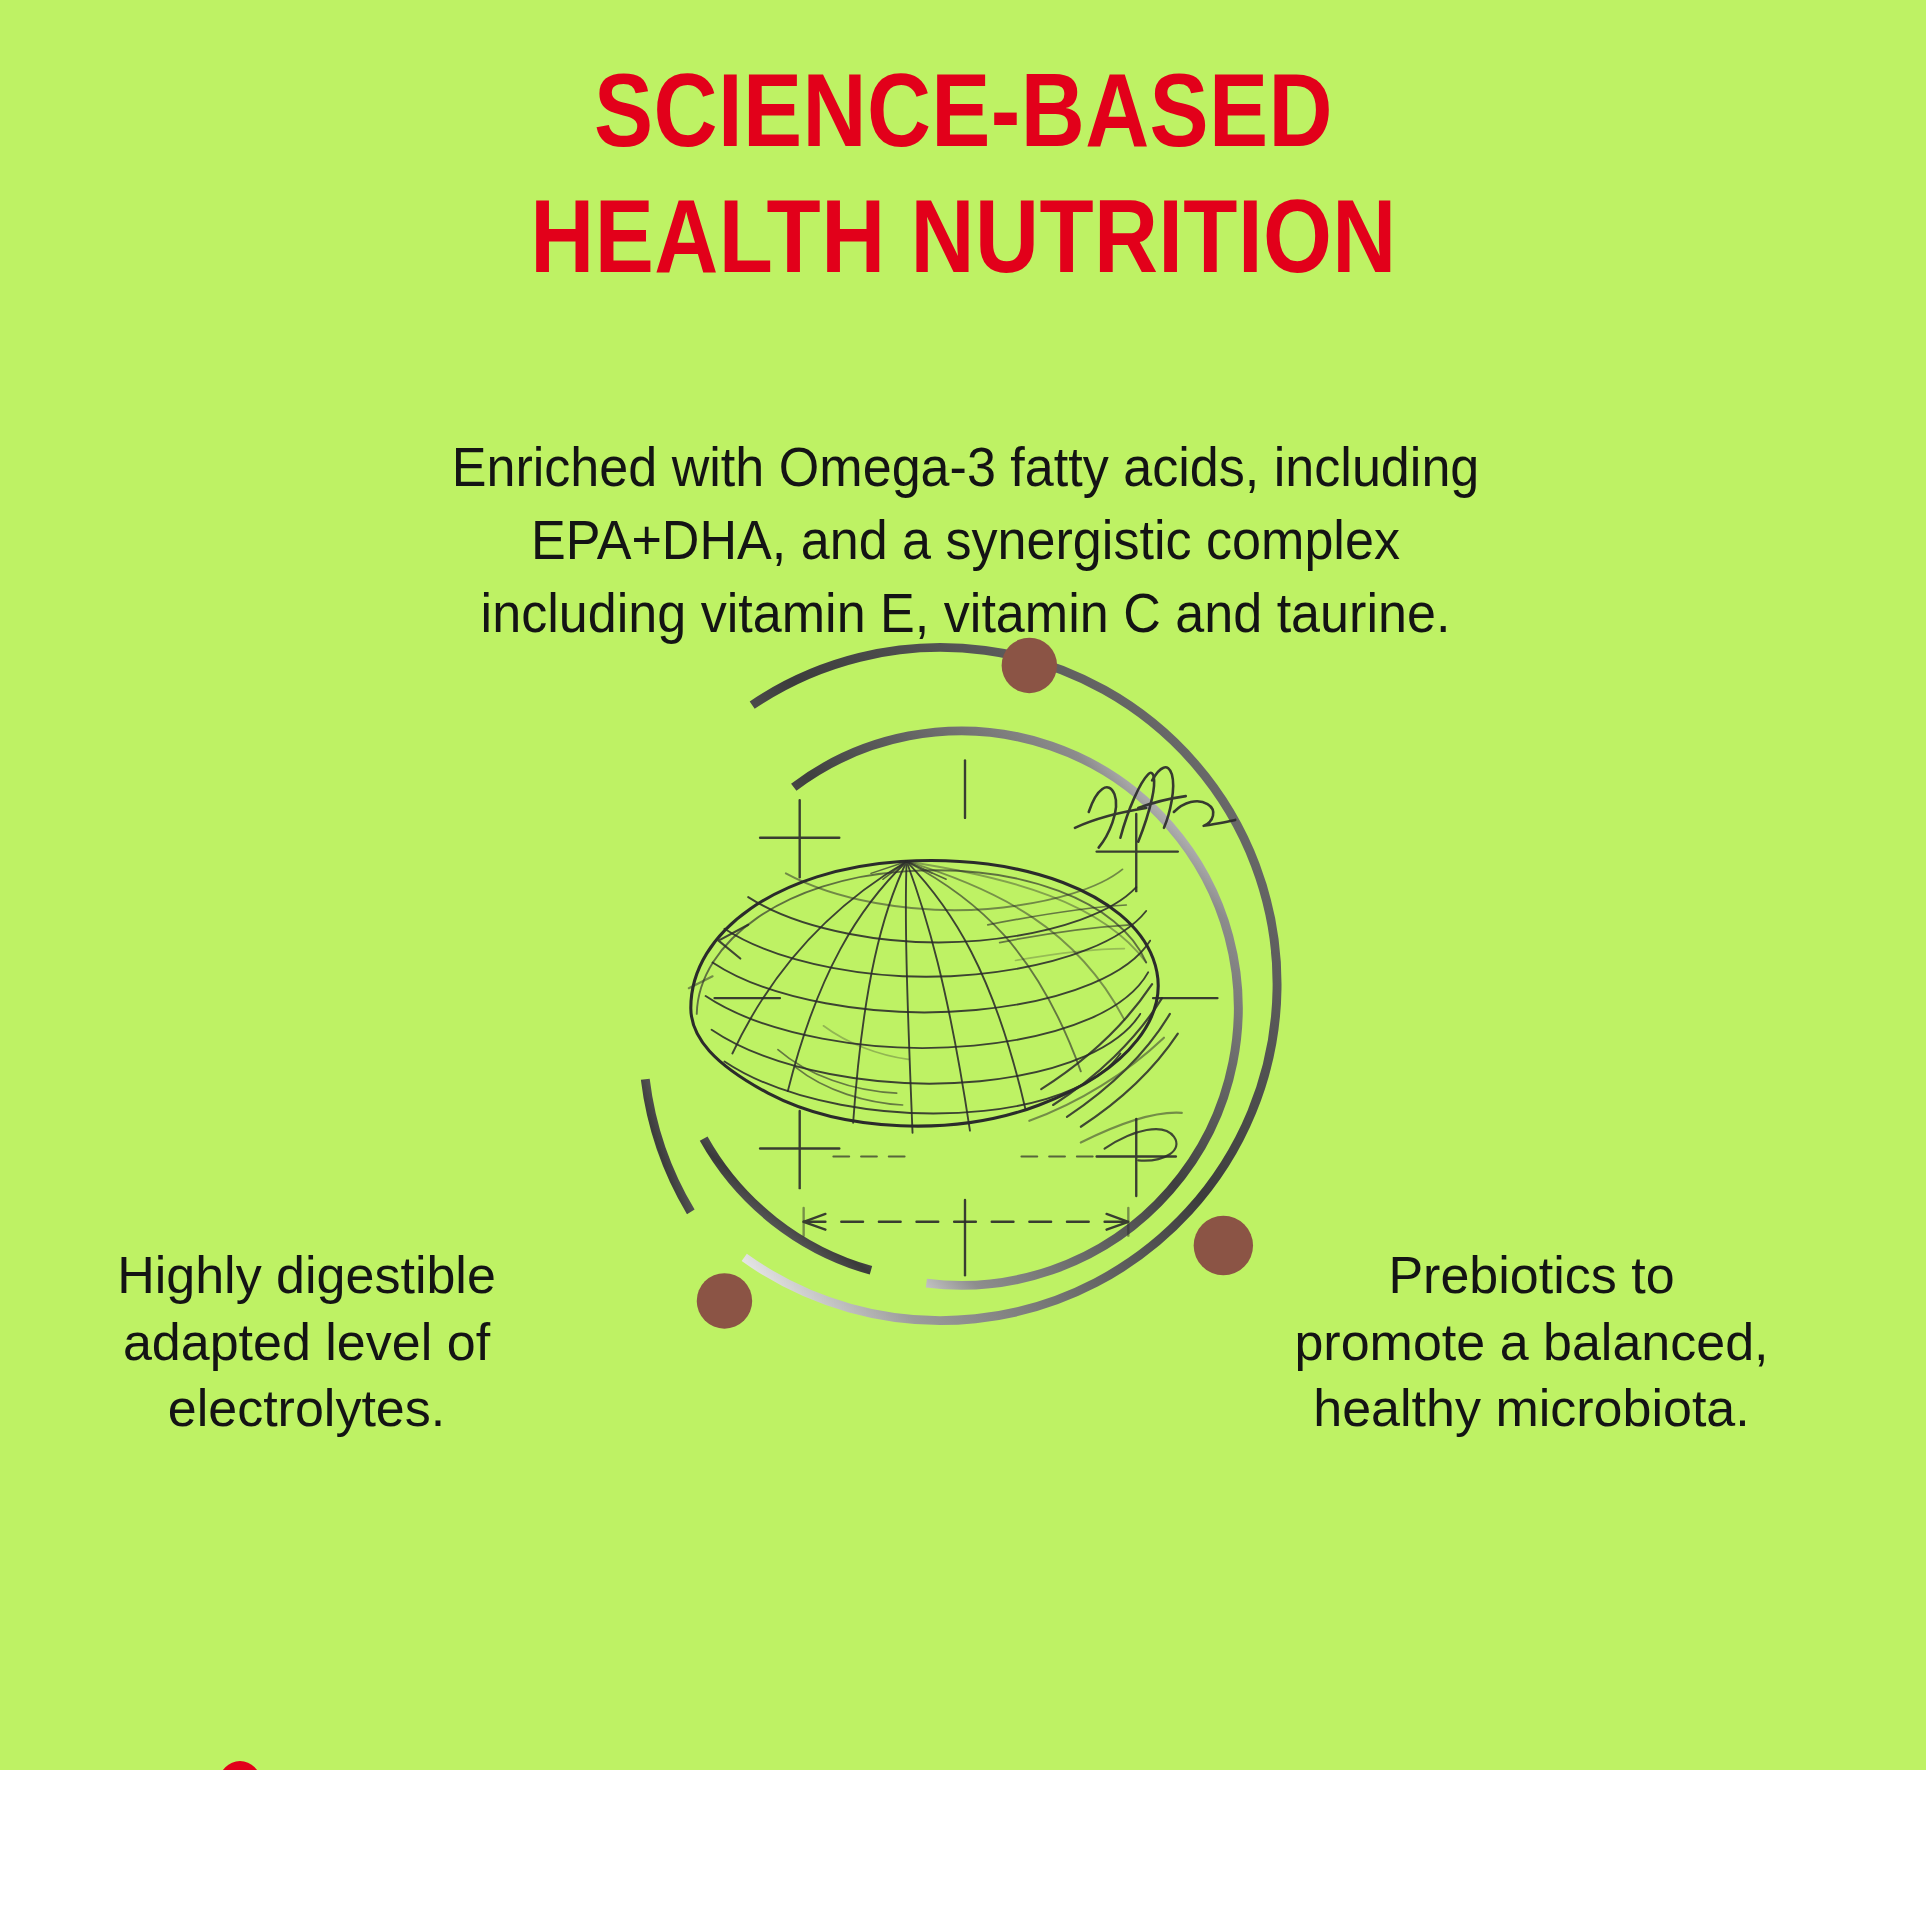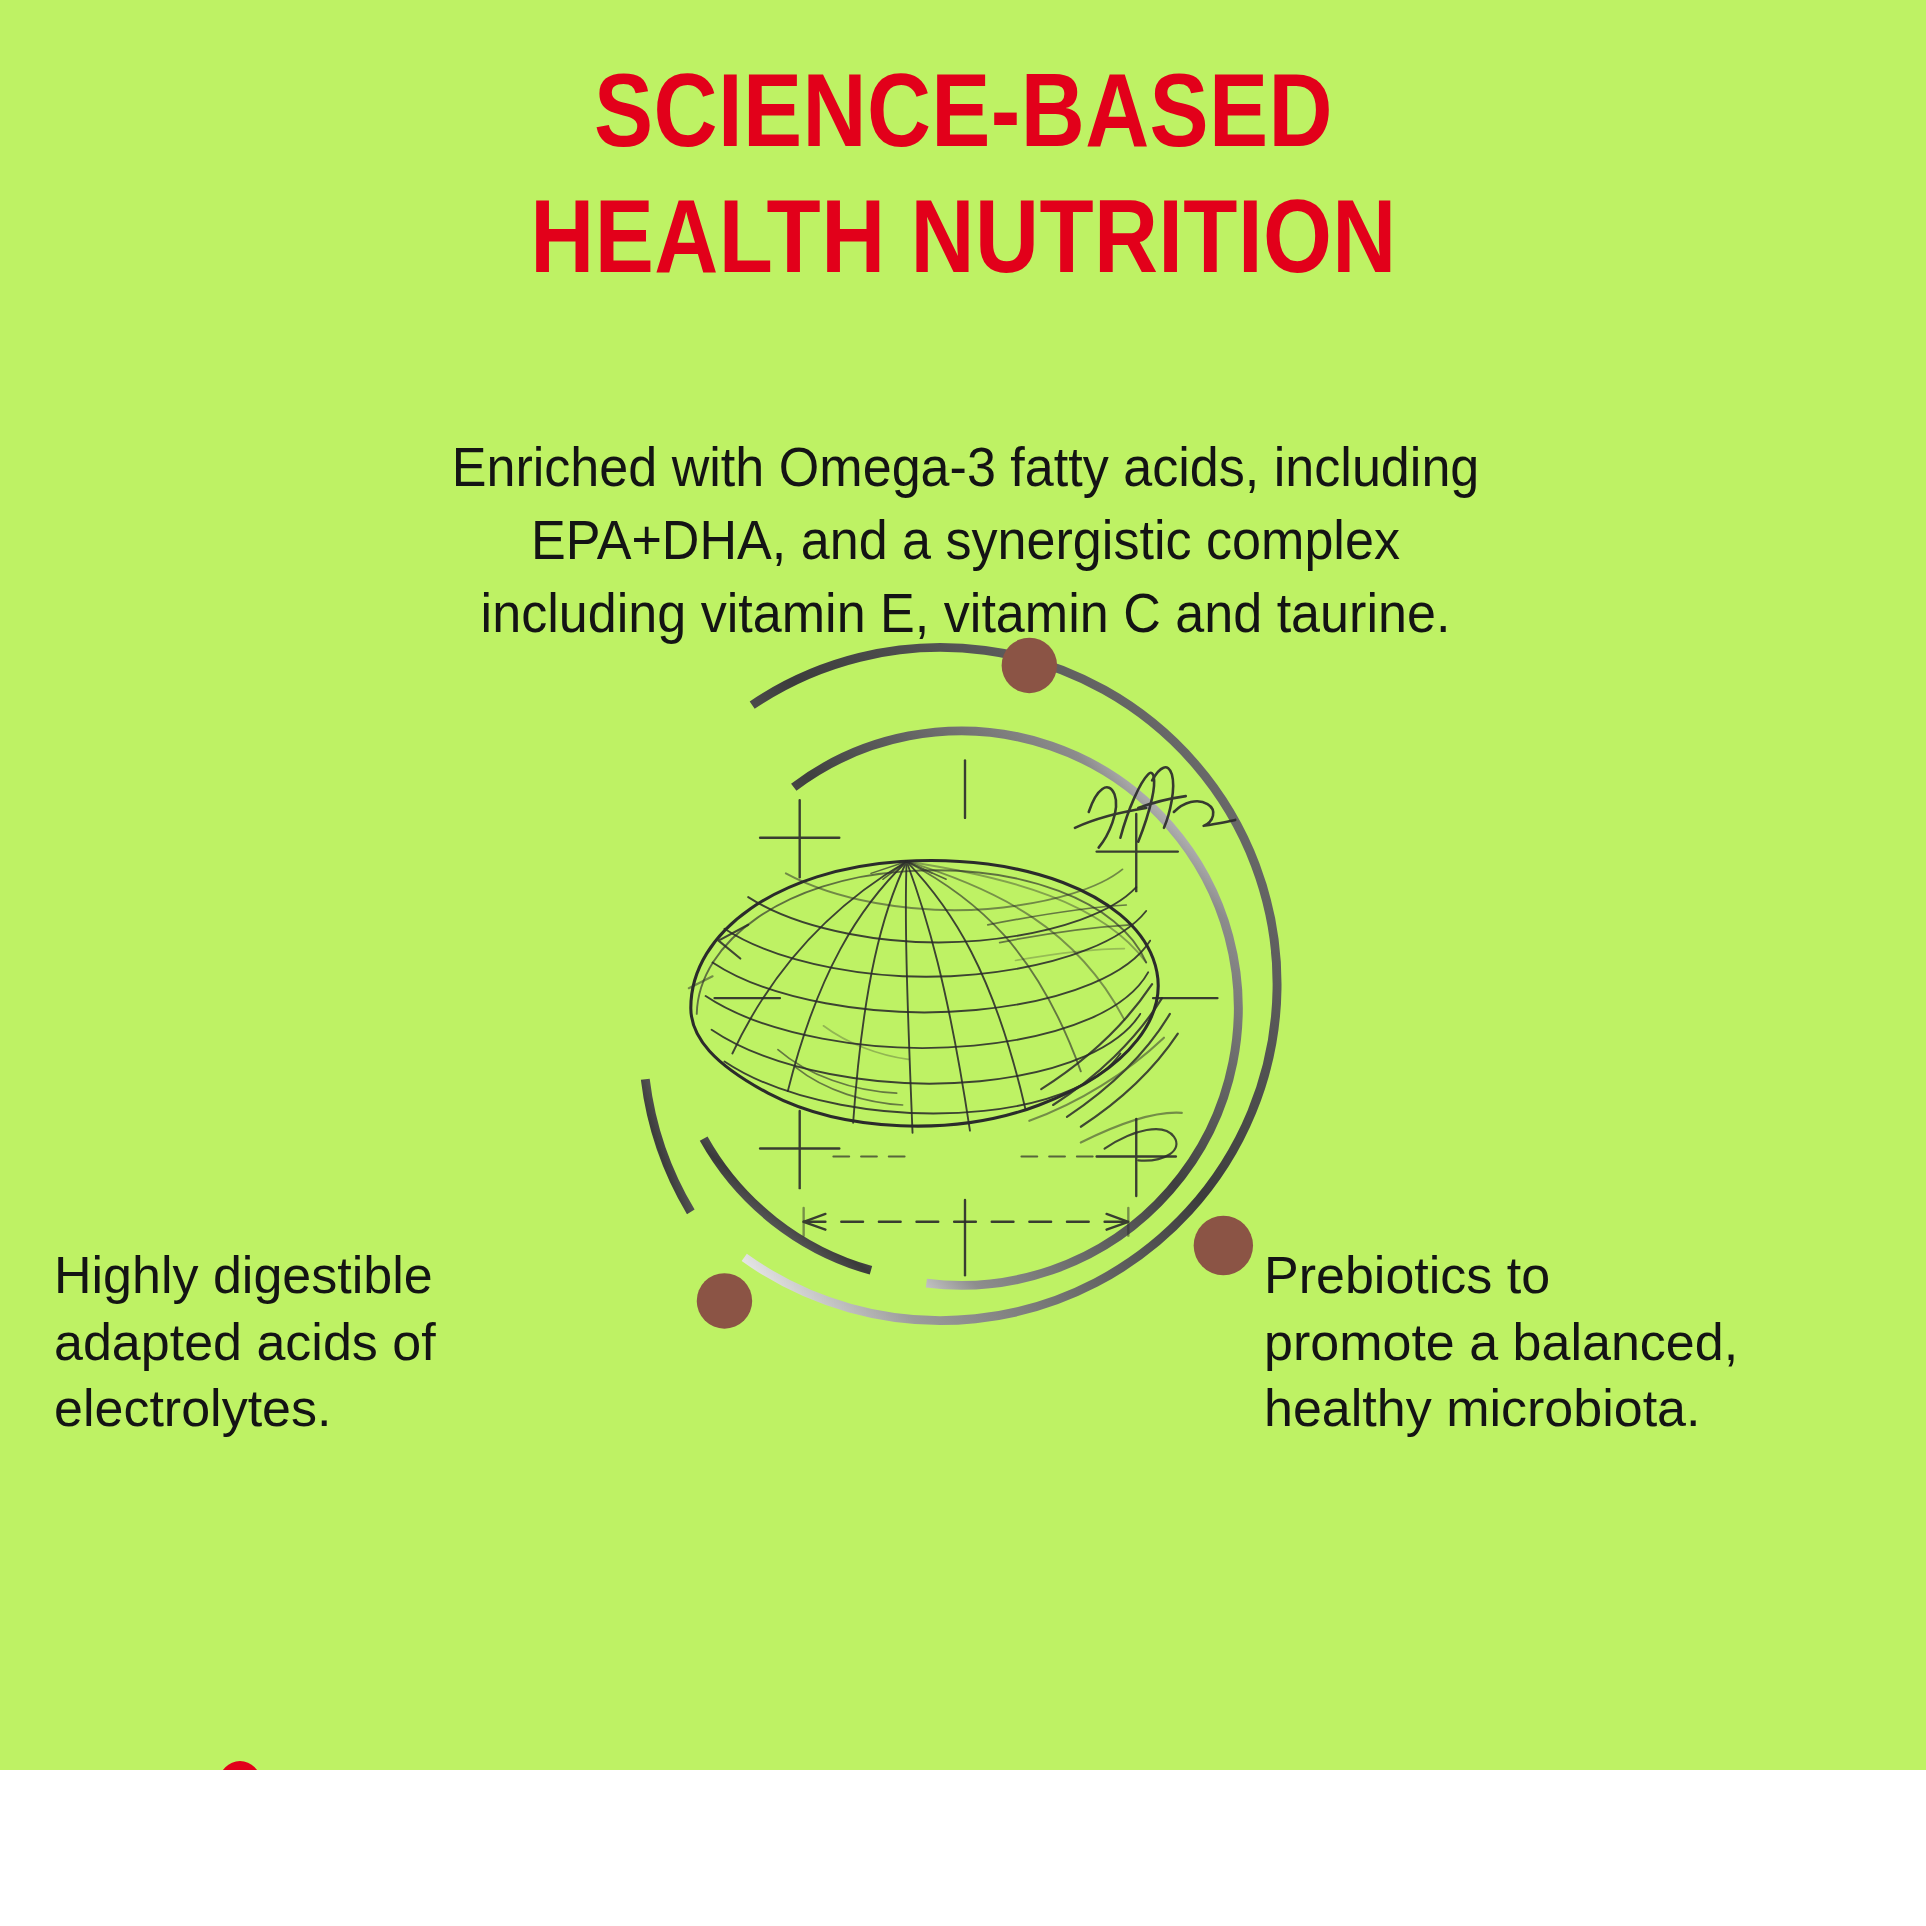--- a/index.html
+++ b/index.html
@@ -54,20 +54,21 @@
   .intro .in-line { display: block; white-space: nowrap; }
 
   
   .caption {
     position: absolute;
     color: #141414;
     font-family: "Liberation Sans", sans-serif;
     font-weight: 400;
     font-size: 52px;
     line-height: 1.28;
+    text-align: center;
   }
   .caption .cap-line { display: block; white-space: nowrap; }
   #caption-left  { left: 54px;  top: 1242px; width: 505px; }
   #caption-right { left: 1264px; top: 1242px; width: 535px; }
 
   
   #emblem {
     position: absolute;
     left: 574px;
     top: 614px;
@@ -113,21 +114,21 @@
   </div>
 
   <div class="intro">
     <span class="in-line">Enriched with Omega-3 fatty acids, including</span>
     <span class="in-line">EPA+DHA, and a synergistic complex</span>
     <span class="in-line">including vitamin E, vitamin C and taurine.</span>
   </div>
 
   <div class="caption" id="caption-left">
     <span class="cap-line">Highly digestible</span>
-    <span class="cap-line">adapted acids of</span>
+    <span class="cap-line">adapted level of</span>
     <span class="cap-line">electrolytes.</span>
   </div>
 
   <div class="caption" id="caption-right">
     <span class="cap-line">Prebiotics to</span>
     <span class="cap-line">promote a balanced,</span>
     <span class="cap-line">healthy microbiota.</span>
   </div>
 
   <div id="emblem">

